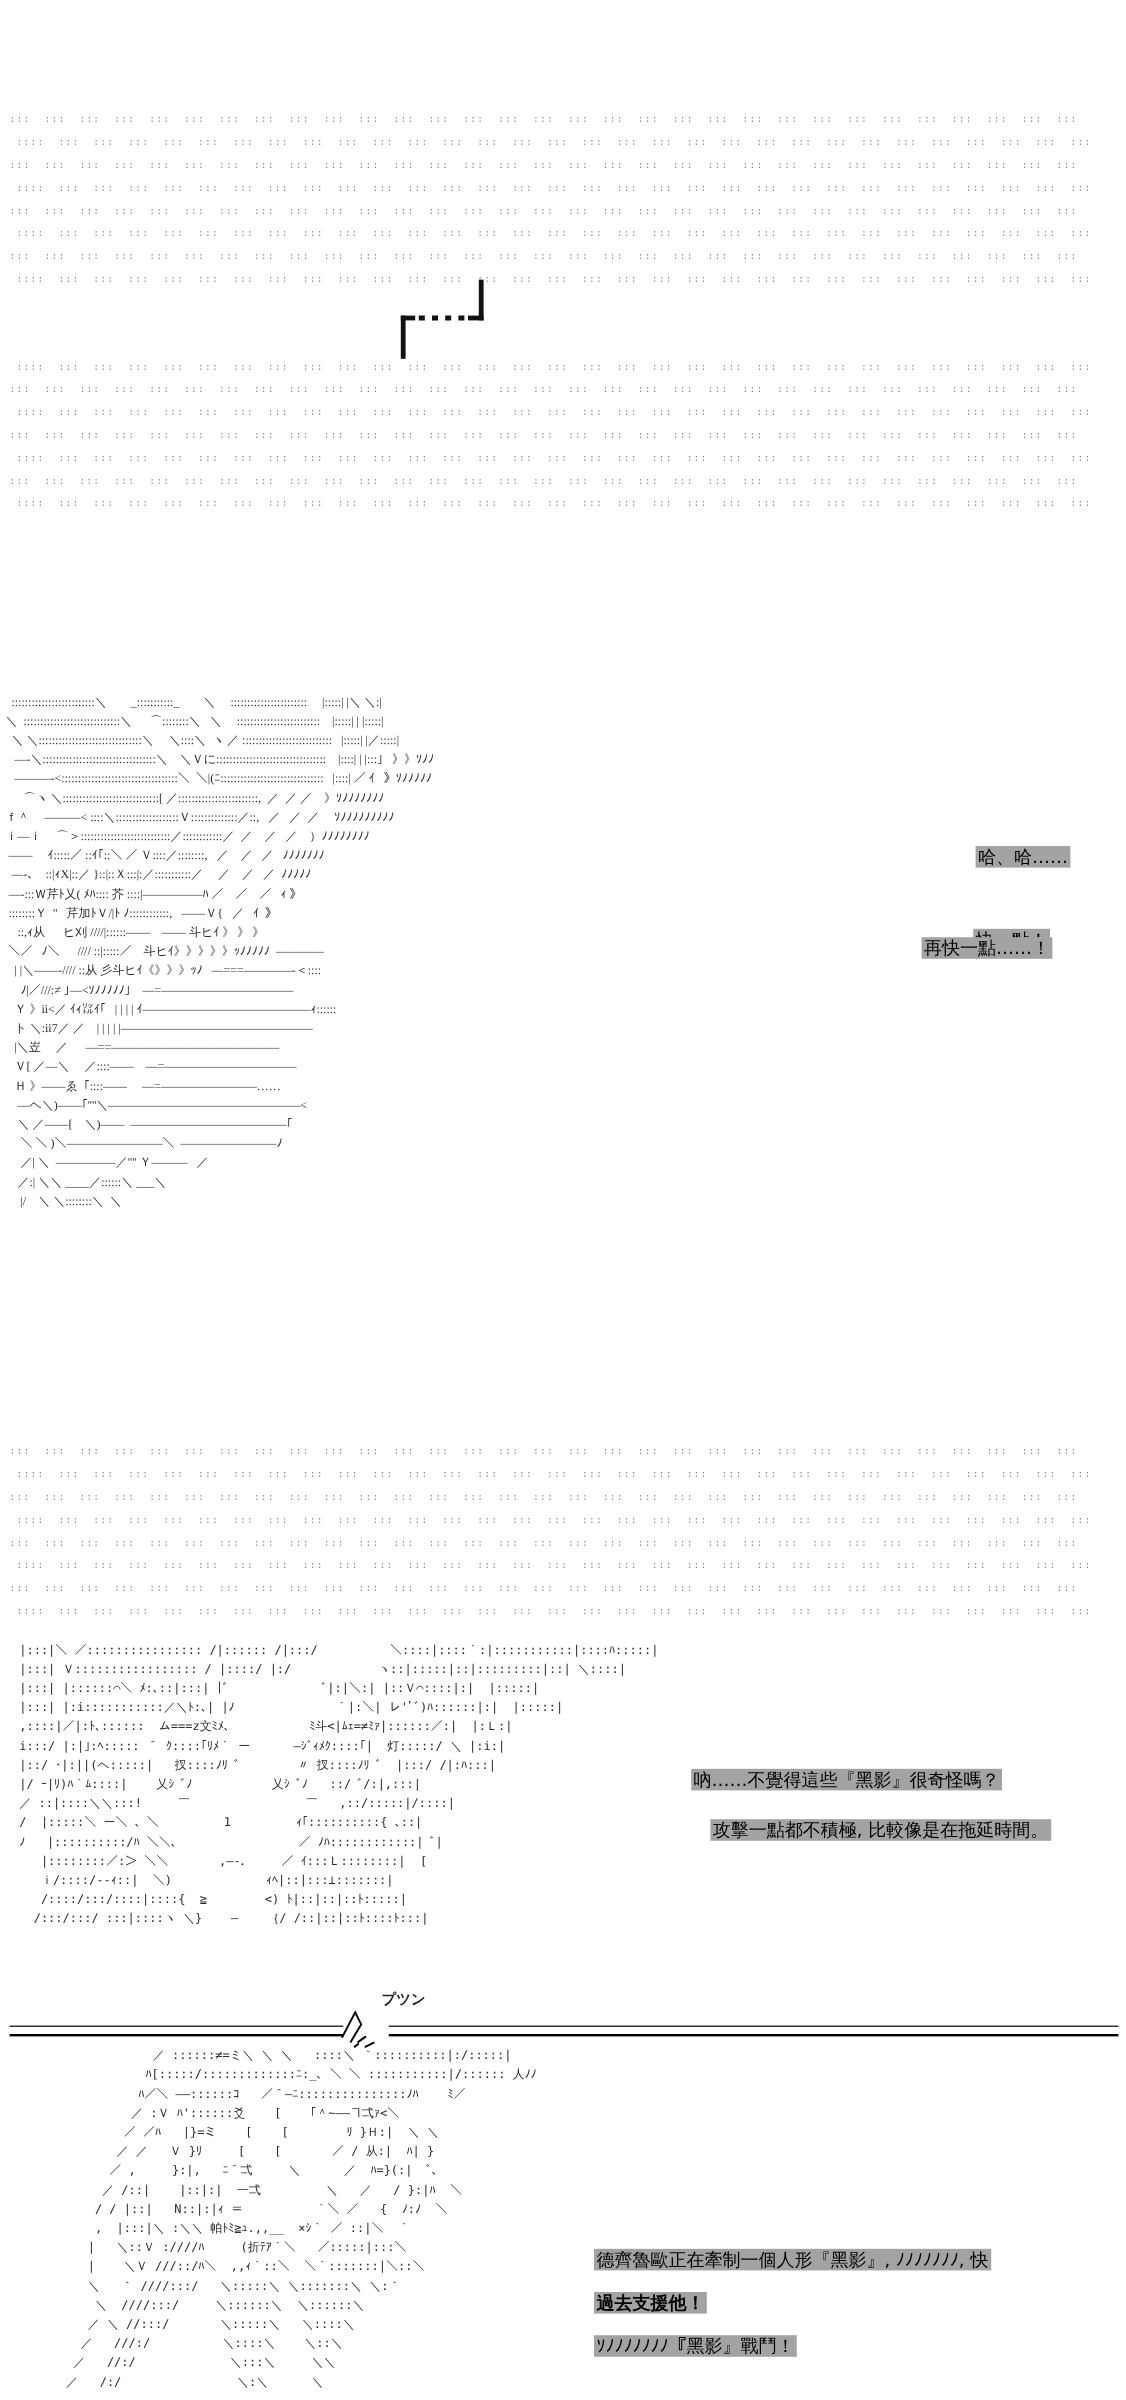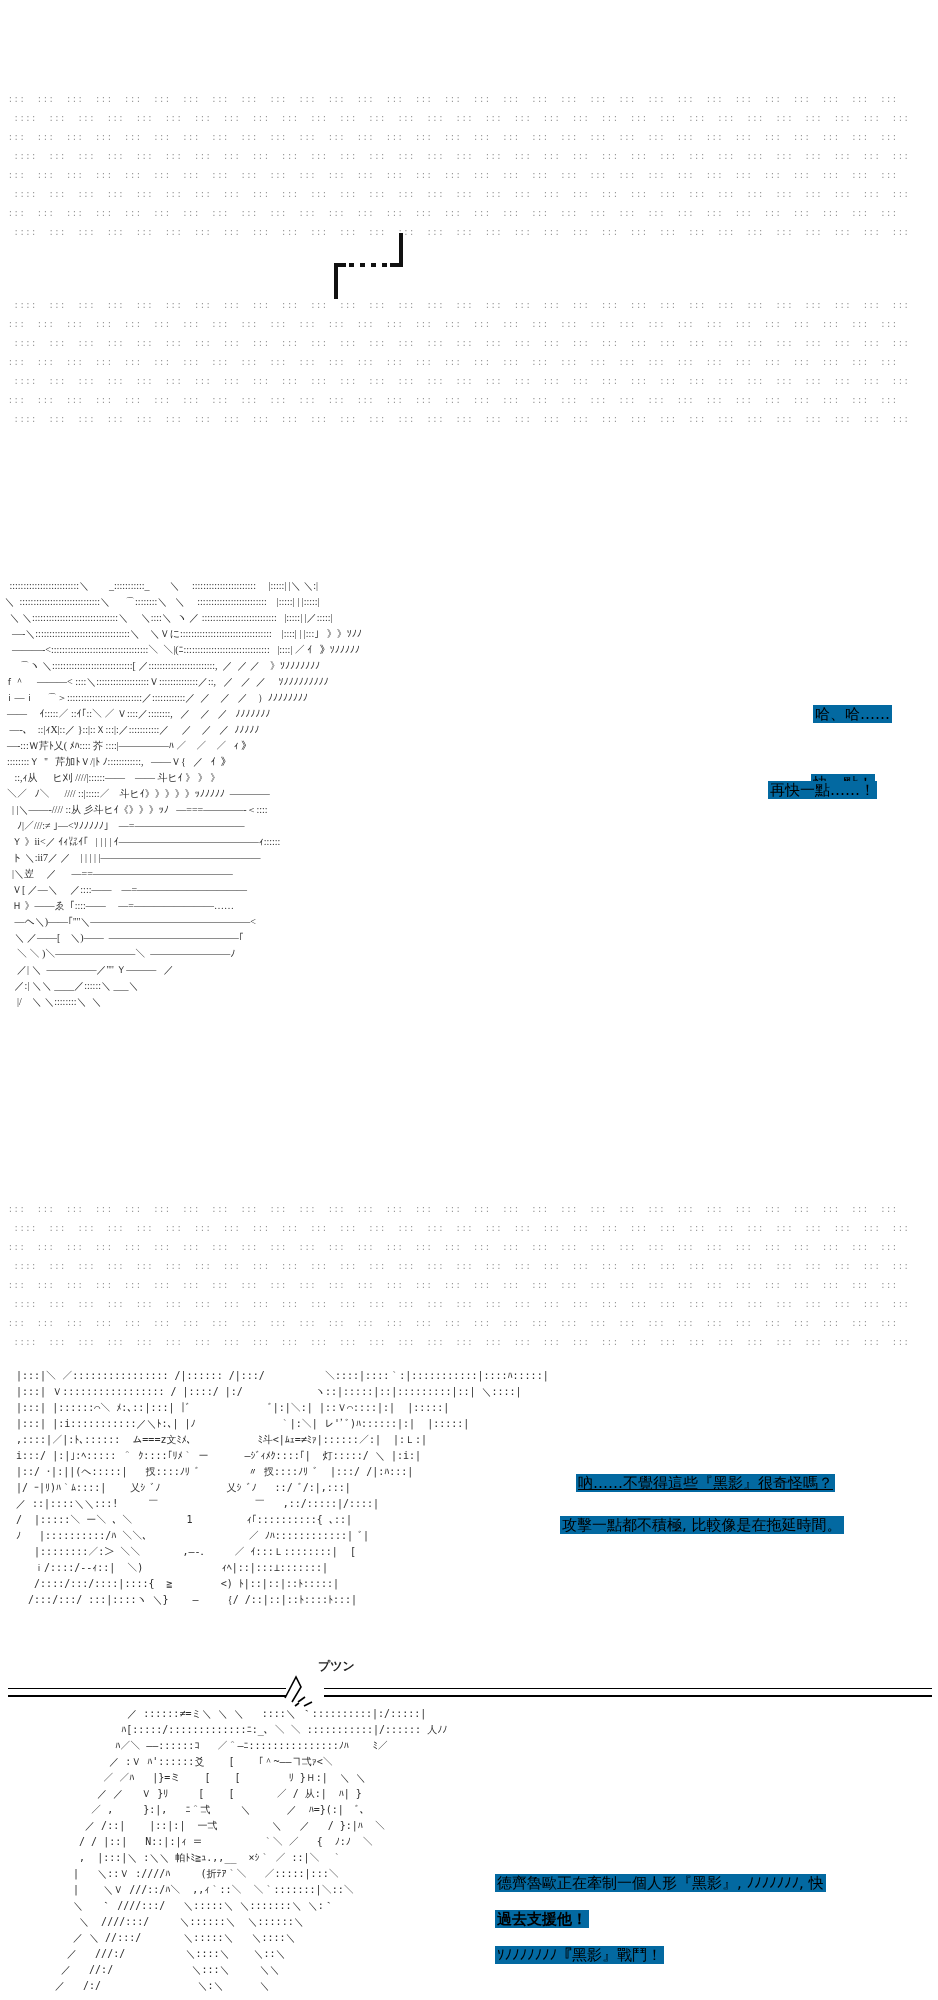--- a/index.html
+++ b/index.html
@@ -2,21 +2,21 @@
 <html><head>
 <meta charset="utf-8">
 <style>
   html,body{margin:0;padding:0;background:#ffffff;}
   #page{position:relative;width:938px;height:2000px;background:#ffffff;overflow:hidden;
         font-family:"DejaVu Sans",sans-serif;}
   .dots{position:absolute;margin:0;white-space:pre;
         font:8px/19px "DejaVu Sans Mono",monospace;color:#8f8f8f;letter-spacing:1px;}
   .aa{position:absolute;margin:0;white-space:pre;
       font:10px/16px "DejaVu Sans Mono",monospace;color:#2b2b2b;}
-  .speech{position:absolute;font-size:15px;color:#000;background:#0369a1;
+  .speech{position:absolute;font-size:15px;color:#000;background:#a3a3a3;
           white-space:nowrap;padding:0 2px;line-height:1.2;}
   .sfx{position:absolute;font-size:12px;color:#222;font-weight:bold;}
   .rule-seg{position:absolute;height:6px;border-top:1px solid #000;border-bottom:2px solid #000;}
   svg{position:absolute;overflow:visible;}
 </style>
 </head>
 <body>
 
 <div id="page">
 
@@ -95,22 +95,22 @@
  |::/ ･|:||(ヘ:::::|   扠::::ﾉﾘ ﾞ        〃 扠::::ﾉﾘ ﾞ  |:::/ /|:ﾊ:::|
  |/ ｰ|ﾘ)ﾊ｀ﾑ::::|    乂ｼ ﾞﾉ           乂ｼ ﾞﾉ   ::/ ﾞ/:|,:::|
  ／ ::|::::＼＼:::!     ￣                ￣   ,::/:::::|/::::|
  /  |:::::＼ ー＼ 、＼         1         ｨ｢::::::::::{ ､::|
  ﾉ   |::::::::::/ﾊ ＼＼、                ／ ﾉﾊ::::::::::::| ﾞ|
     |::::::::／:＞ ＼＼       ,―-．    ／ ｲ:::Ｌ::::::::|  [
     ｉ/::::/--ｨ::|  ＼)             ｨﾍ|::|:::⊥:::::::|
     /::::/:::/::::|::::{  ≧        &lt;) ﾄ|::|::|::ﾄ:::::|
    /:::/:::/ :::|::::ヽ ＼}    ―    ｛/ /::|::|::ﾄ::::ﾄ:::|</pre>
 
-  <div class="speech" style="left:576px;top:1474px;text-decoration:underline;">吶……不覺得這些『黑影』很奇怪嗎？</div>
-  <div class="speech" style="left:560px;top:1516px;">攻擊一點都不積極, 比較像是在拖延時間。</div>
+  <div class="speech" style="left:576px;top:1474px;">吶……不覺得這些『黑影』很奇怪嗎？</div>
+  <div class="speech" style="left:592px;top:1516px;">攻擊一點都不積極, 比較像是在拖延時間。</div>
 
   <div class="sfx" style="left:318px;top:1658px;">プツン</div>
   <div class="rule-seg" style="left:8px;top:1688px;width:278px;"></div>
   <div class="rule-seg" style="left:324px;top:1688px;width:608px;"></div>
   <svg width="44" height="36" style="left:283px;top:1674px;" viewBox="0 0 44 36">
     <g stroke="#000" stroke-width="1.6" fill="none">
       <path d="M2,24 L13,3 L18,13 L9,28"></path>
       <path d="M15,28 l7,-5"></path>
       <path d="M21,32 l8,-4"></path>
       <path d="M12,32 l4,-3"></path>

